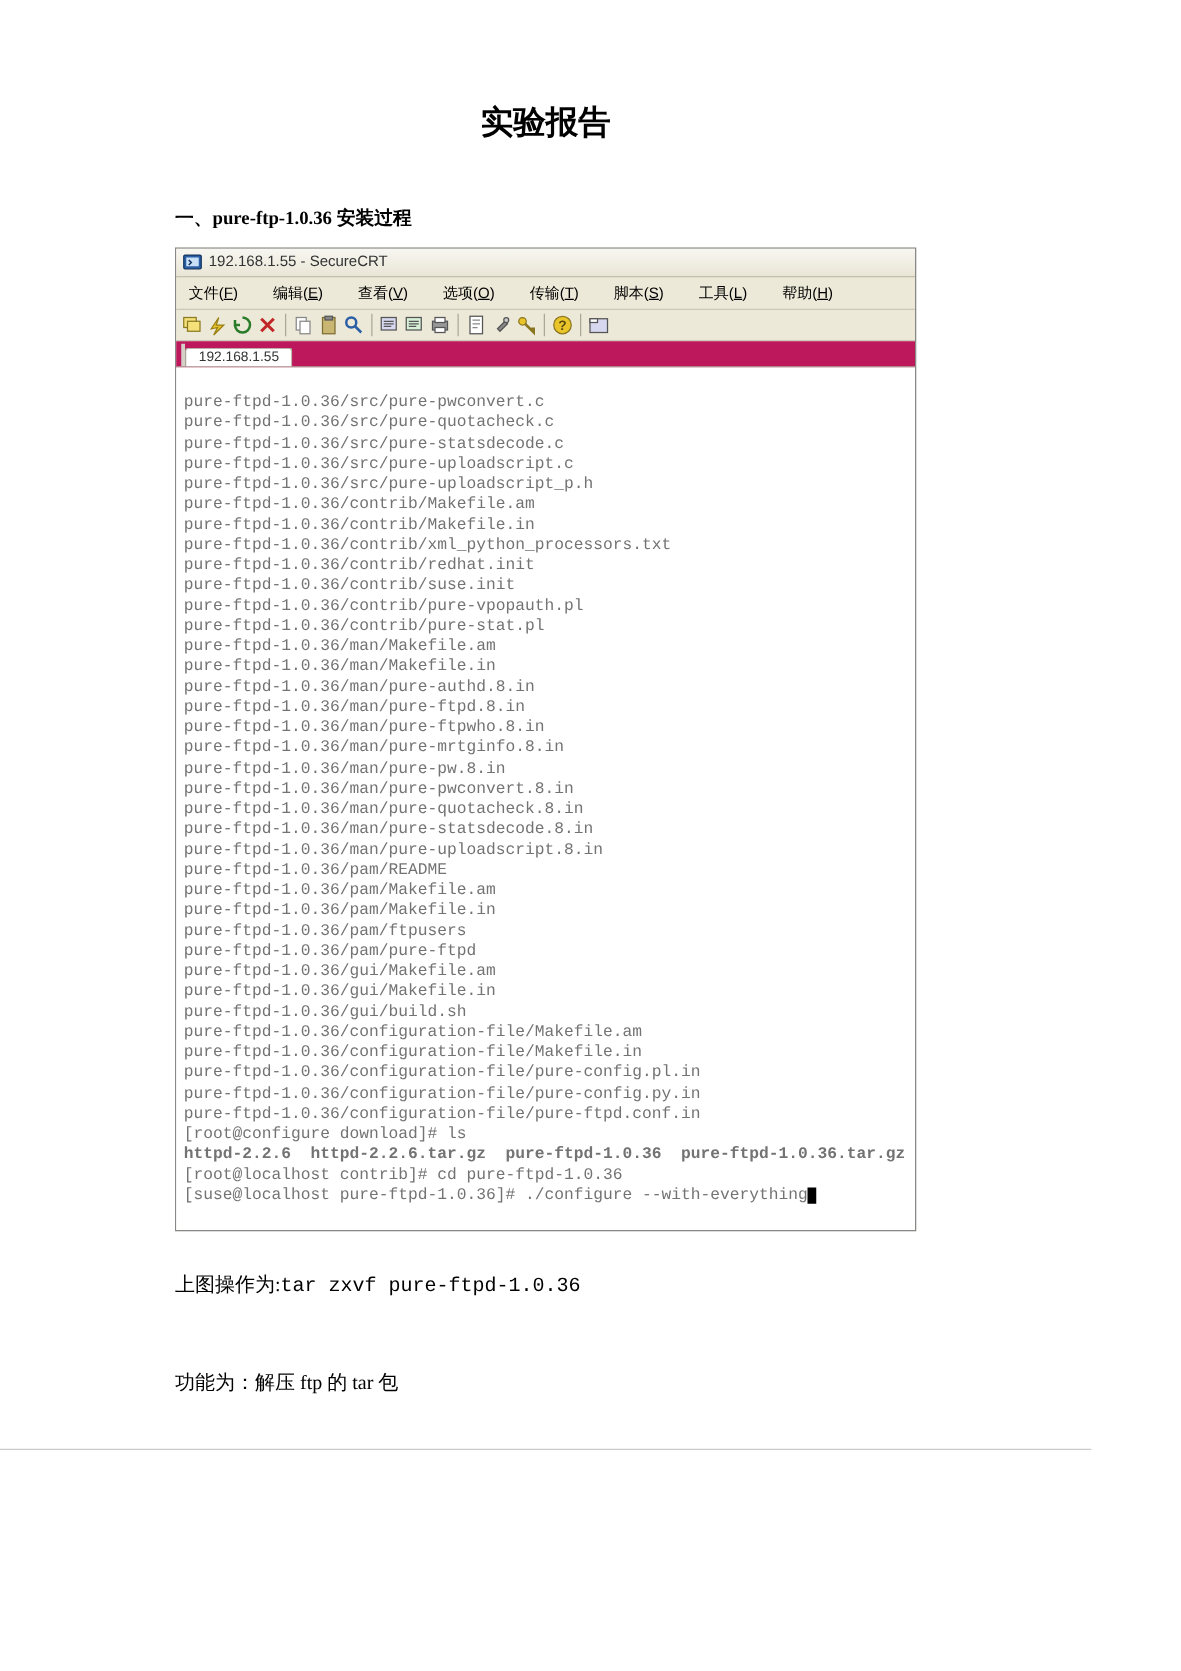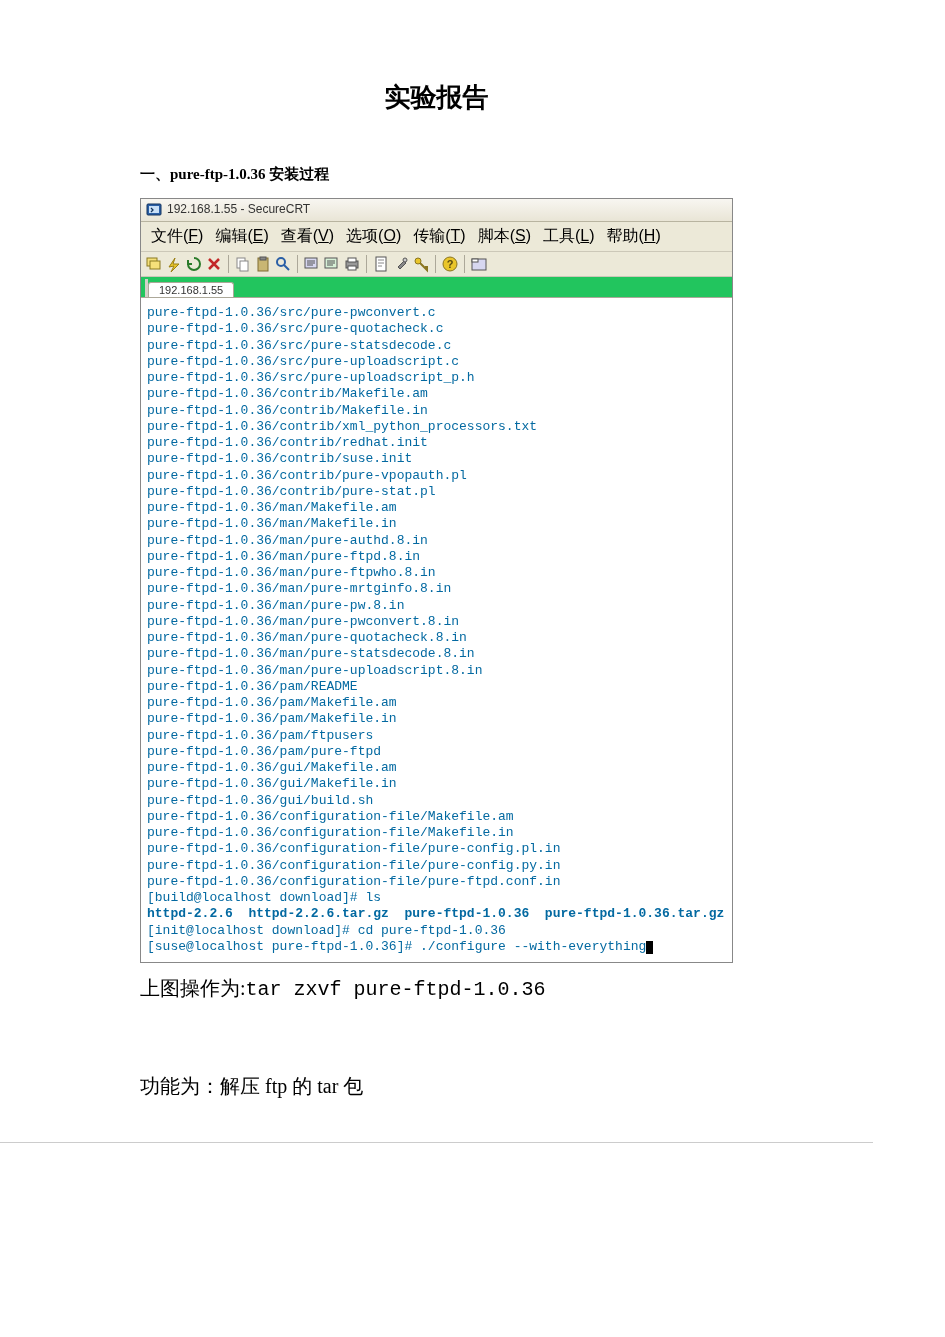--- a/index.html
+++ b/index.html
@@ -49,22 +49,22 @@
   }
   .title-bar .text {
     font-size: 12px;
     color: #333;
   }
   .menu-bar {
     display: flex;
     padding: 2px 4px;
     background: #ece9d8;
     border-bottom: 1px solid #ccc8b8;
-    font-size: 16px;
-    gap: 0;
+    font-size: 12px;
+    gap: 16px;
   }
   .menu-item {
     padding: 2px 6px;
     color: #000;
   }
   .menu-item .mn {
     text-decoration: underline;
   }
   .toolbar {
     display: flex;
@@ -83,63 +83,63 @@
   }
   .tb-sep {
     width: 1px;
     height: 18px;
     background: #aca899;
     margin: 0 3px;
   }
   .tab-strip {
     display: flex;
     align-items: flex-end;
-    background: #22c55e;
+    background: #be185d;
     padding: 2px 0 0 4px;
     border-bottom: 1px solid #aca899;
   }
   .tab-strip .leading {
     width: 3px;
     height: 18px;
     background: #d4d0c8;
     margin-right: 0;
   }
   .tab {
     background: #fff;
     border: 1px solid #aca899;
     border-bottom: none;
     border-radius: 3px 3px 0 0;
     padding: 1px 10px;
     font-size: 11px;
     color: #333;
   }
   .terminal-body {
     background: #fff;
-    padding: 7px 6px;
+    padding: 20px 6px;
     font-family: "NSimSun", "SimSun", "Courier New", monospace;
     font-size: 13px;
     line-height: 1.25;
-    color: #0369a1;
+    color: #737373;
     white-space: pre;
     overflow: hidden;
   }
   .terminal-body .bold {
     font-weight: bold;
   }
   .cursor-block {
     display: inline-block;
     width: 7px;
     height: 13px;
     background: #000;
     vertical-align: text-bottom;
   }
   .below-text {
     font-family: "SimSun", "宋体", serif;
-    font-size: 20px;
-    margin-top: 9px;
+    font-size: 16px;
+    margin-top: 31px;
     line-height: 1.6;
   }
   .below-text .mono {
     font-family: "NSimSun", "Courier New", monospace;
   }
 </style>
 </head>
 <body>
 
 <div class="page">
@@ -303,23 +303,23 @@
 pure-ftpd-1.0.36/pam/ftpusers
 pure-ftpd-1.0.36/pam/pure-ftpd
 pure-ftpd-1.0.36/gui/Makefile.am
 pure-ftpd-1.0.36/gui/Makefile.in
 pure-ftpd-1.0.36/gui/build.sh
 pure-ftpd-1.0.36/configuration-file/Makefile.am
 pure-ftpd-1.0.36/configuration-file/Makefile.in
 pure-ftpd-1.0.36/configuration-file/pure-config.pl.in
 pure-ftpd-1.0.36/configuration-file/pure-config.py.in
 pure-ftpd-1.0.36/configuration-file/pure-ftpd.conf.in</span>
-<span>[build@localhost download]# ls</span>
+<span>[root@configure download]# ls</span>
 <span class="bold">httpd-2.2.6  httpd-2.2.6.tar.gz  pure-ftpd-1.0.36  pure-ftpd-1.0.36.tar.gz  rzsz-3.48.tar.gz  src</span>
-<span>[init@localhost download]# cd pure-ftpd-1.0.36</span>
+<span>[root@localhost contrib]# cd pure-ftpd-1.0.36</span>
 <span>[suse@localhost pure-ftpd-1.0.36]# ./configure --with-everything</span><span class="cursor-block"></span></div>
 
   </div>
 
   <div class="below-text">
     <span>上图操作为:</span><span class="mono">tar zxvf pure-ftpd-1.0.36</span>
     <br><br><br>
     <span>功能为：解压 ftp 的 tar 包</span>
   </div>
 

